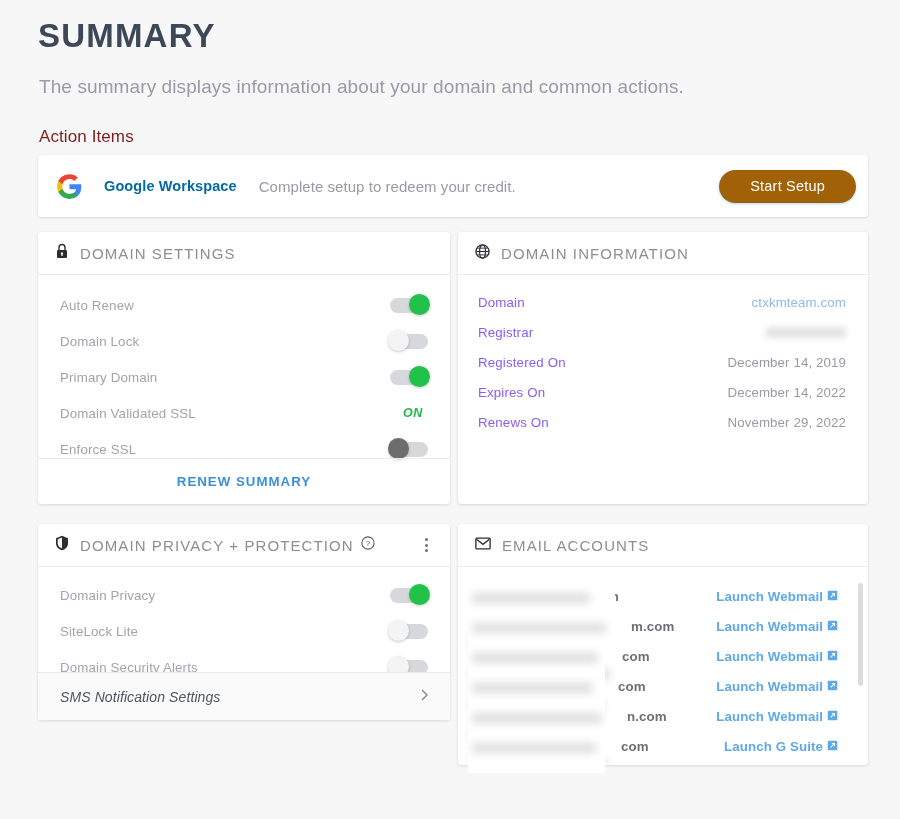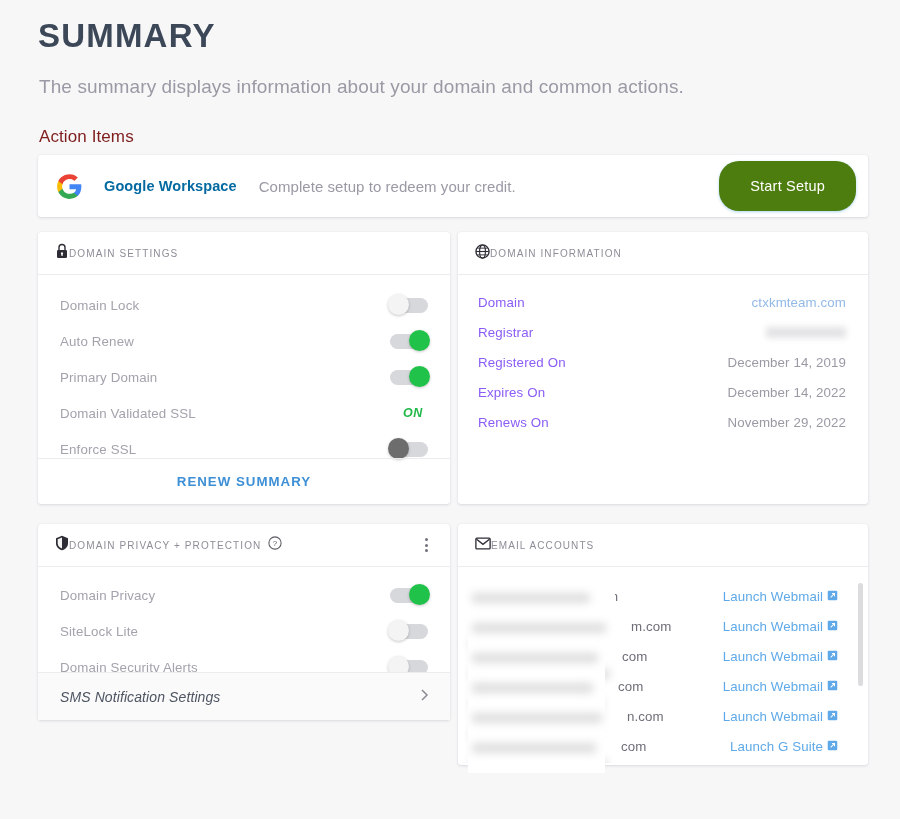--- a/index.html
+++ b/index.html
@@ -74,45 +74,45 @@
     letter-spacing: .1px;
   }
   .gw-desc {
     margin-left: 22px;
     font-size: 15px;
     color: #9a9aa5;
     letter-spacing: .05px;
   }
   .start-setup-btn {
     margin-left: auto;
-    background: #4d7c0f;
+    background: #a16207;
     color: #fff;
     border: none;
     border-radius: 20px;
-    height: 50px;
+    height: 33px;
     padding: 0 31px;
     font-size: 14.5px;
     font-family: inherit;
     letter-spacing: .2px;
     cursor: pointer;
     box-shadow: 0 1px 3px rgba(21,137,212,.35);
   }
 
   
   .panel-head {
     height: 43px;
     display: flex;
     align-items: center;
     padding: 0 16px 0 17px;
     border-bottom: 1px solid #ececed;
   }
   .panel-head .ic { flex: 0 0 auto; display: block; }
   .panel-title {
-    margin-left: 0;
-    font-size: 10px;
+    margin-left: 11px;
+    font-size: 15px;
     color: #8d8d98;
     letter-spacing: 1.1px;
   }
   .help-icon { margin-left: 7px; display: block; }
   .kebab {
     margin-left: auto;
     width: 16px; height: 16px;
     display: flex; flex-direction: column;
     align-items: center; justify-content: center;
     gap: 2.5px;
@@ -219,20 +219,21 @@
     background: #e3e3e6;
     filter: blur(3.2px);
   }
 
   
   .email-body {
     position: relative;
     padding: 14px 0 0 0;
     overflow: hidden;
     height: 196px;
+    font-weight: bold;
   }
   .email-row {
     display: flex;
     align-items: center;
     height: 30px;
     padding: 0 30px 0 21px;
   }
   .email-addr {
     font-size: 13.3px;
     color: #6e6e78;
@@ -316,32 +317,32 @@
           <rect x="2" y="7" width="10" height="8" rx="1.2" fill="#2d2d35"></rect>
           <circle cx="7" cy="10.4" r="1.1" fill="#fff"></circle>
           <rect x="6.4" y="10.4" width="1.2" height="2.6" fill="#fff"></rect>
         </svg>
       </span>
       <span class="panel-title">DOMAIN SETTINGS</span>
     </div>
     <div class="rows">
 
       <div class="row">
+        <span class="row-label">Auto Renew</span>
+        <span class="row-right">
+          <span class="toggle on">
+              <span class="knob"></span>
+            </span>
+        </span>
+      </div>
+
+      <div class="row">
         <span class="row-label">Domain Lock</span>
         <span class="row-right">
           <span class="toggle off">
-              <span class="knob"></span>
-            </span>
-        </span>
-      </div>
-
-      <div class="row">
-        <span class="row-label">Auto Renew</span>
-        <span class="row-right">
-          <span class="toggle on">
               <span class="knob"></span>
             </span>
         </span>
       </div>
 
       <div class="row">
         <span class="row-label">Primary Domain</span>
         <span class="row-right">
           <span class="toggle on">
               <span class="knob"></span>

